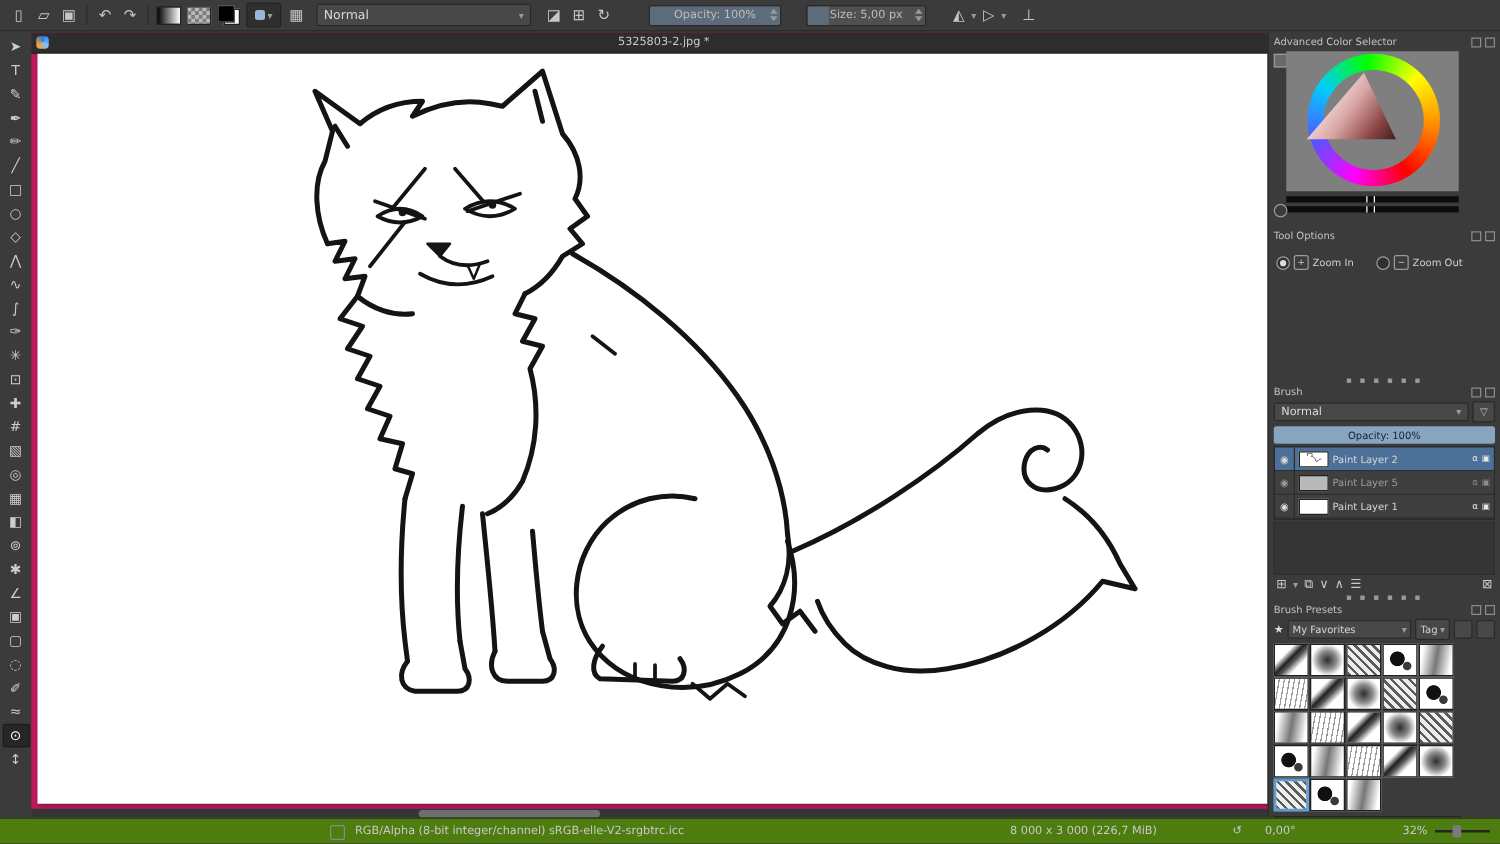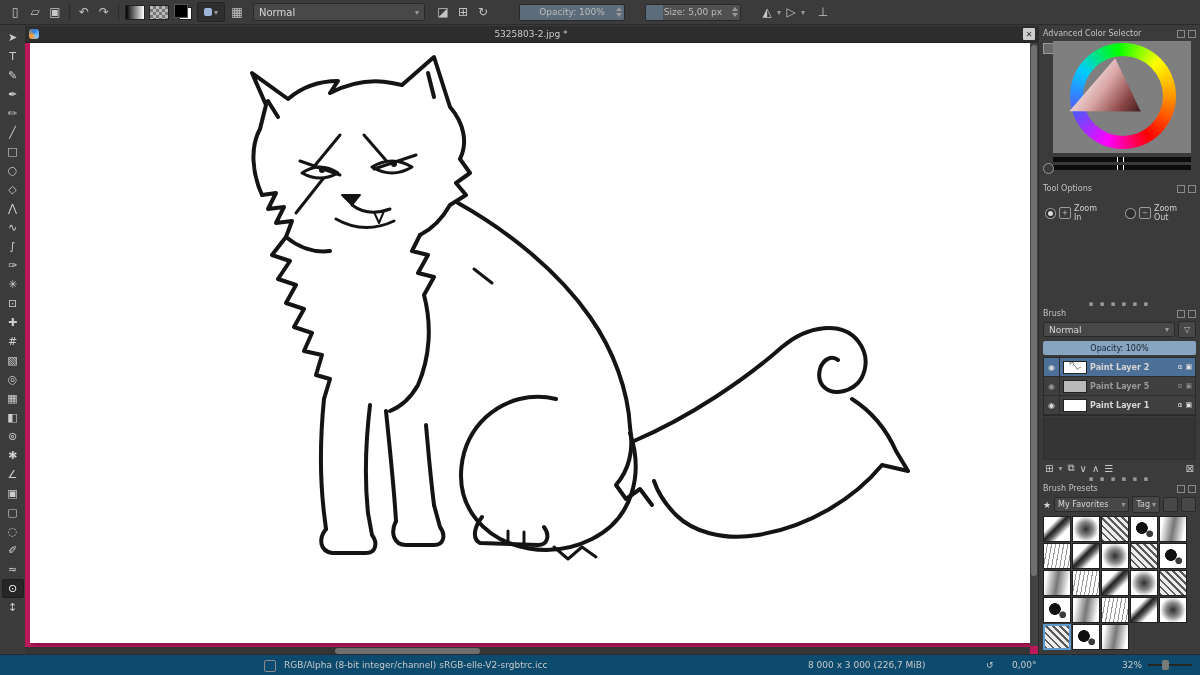--- a/index.html
+++ b/index.html
@@ -37,21 +37,21 @@
   .doc-icon{width:10px;height:10px;margin-left:4px;border-radius:3px;background:conic-gradient(#2a7de1,#7cc4ff,#ff9d2e,#2a7de1);}
   .doc-title{flex:1;text-align:center;font-size:9px;color:#c9c9c9;}
   .doc-close{width:12px;height:12px;margin-right:3px;background:#cfcfcf;color:#333;font-size:8px;display:flex;align-items:center;justify-content:center;border-radius:1px;}
   #page{position:absolute;left:5px;top:17px;width:1000px;height:600px;background:#ffffff;box-shadow:2px 2px 4px rgba(0,0,0,.35);}
   #page svg{display:block;width:100%;height:100%;}
   #vscroll{position:absolute;right:0;top:17px;width:8px;bottom:9px;background:#424242;}
   #vscroll .thumb{position:absolute;left:1px;right:1px;top:2px;height:88%;background:#6f6f6f;border-radius:3px;}
   #hscroll{position:absolute;left:0;right:8px;bottom:0;height:8px;background:#353535;}
   #hscroll .thumb{position:absolute;top:1px;bottom:1px;left:310px;width:145px;background:#6f6f6f;border-radius:3px;}
   
-  #right-panel{position:absolute;right:0;top:26px;width:162px;bottom:20px;background:#3b3b3b;border-left:1px solid #2b2b2b;box-sizing:border-box;}
+  #right-panel{position:absolute;right:0;top:26px;width:186px;bottom:20px;background:#3b3b3b;border-left:1px solid #2b2b2b;box-sizing:border-box;}
   .dock-header{height:13px;display:flex;align-items:center;justify-content:space-between;padding:1px 4px 0 4px;font-size:8px;color:#c2c2c2;}
   .dock-btns{display:flex;gap:3px;}
   .dock-btns i{width:6px;height:6px;border:1px solid #8a8a8a;display:block;}
   .splitter{height:5px;display:flex;align-items:center;justify-content:center;color:#9a9a9a;font-size:7px;letter-spacing:2px;}
   
   #acs-body{position:relative;height:140px;margin:1px 4px 0 4px;}
   .acs-left-icon{position:absolute;left:0;top:2px;width:9px;height:9px;border:1px solid #9a9a9a;background:#6a6a6a;}
   #wheel-box{position:absolute;left:10px;top:0;width:138px;height:112px;background:#7f7f7f;}
   .wheel{position:absolute;left:17px;top:2px;width:106px;height:106px;border-radius:50%;background:conic-gradient(from 45deg,#ff0,#f80,#f00,#f0f,#55f,#0cf,#0f0,#ff0);}
   .wheel-inner{position:absolute;left:13px;top:13px;width:80px;height:80px;border-radius:50%;background:#7f7f7f;}
@@ -71,21 +71,21 @@
   .layers-combo-row{display:flex;align-items:center;gap:3px;padding:1px 4px;}
   #layers-blend{flex:1;height:15px;font-size:9px;}
   .funnel{width:16px;height:15px;border:1px solid #2a2a2a;background:#484848;border-radius:2px;display:flex;align-items:center;justify-content:center;font-size:8px;color:#c0c0c0;}
   .opacity-bar{height:14px;margin:2px 4px;background:#87a5c0;border-radius:2px;display:flex;align-items:center;justify-content:center;font-size:8px;color:#16222e;}
   .layer-list{margin:1px 4px;background:#333;border:1px solid #2a2a2a;}
   .layer-row{height:18px;display:flex;align-items:center;font-size:8px;color:#d6d6d6;border-bottom:1px solid #2d2d2d;background:#3f3f3f;}
   .layer-row.selected{background:#4d7099;}
   .layer-row .eye{width:15px;height:100%;display:flex;align-items:center;justify-content:center;border-right:1px solid #2d2d2d;font-size:8px;color:#ddd;}
   .layer-row .thumb{width:24px;height:13px;background:#fff;margin:0 3px;border:1px solid #222;box-sizing:border-box;}
   .layer-row .thumb.t-gray{background:#b9b9b9;}
-  .layer-row .lname{flex:1;white-space:nowrap;overflow:hidden;font-weight:bold;}
+  .layer-row .lname{flex:1;white-space:nowrap;overflow:hidden;}
   .layer-row.dim .lname,.layer-row.dim .eye{color:#9a9a9a;}
   .layer-row .micon{font-size:7px;margin-right:3px;color:#e6e6e6;}
   .layer-row.dim .micon{color:#8d8d8d;}
   .layers-fill{height:42px;margin:0 4px;background:#353535;border:1px solid #2e2e2e;border-top:none;}
   .layers-actions{display:flex;align-items:center;gap:5px;padding:2px 6px;}
   .layers-actions .act{font-size:10px;color:#c8c8c8;}
   .layers-actions .spacer{flex:1;}
   
   .bp-row{display:flex;align-items:center;gap:3px;padding:1px 4px;}
   .star{font-size:9px;color:#d8d8d8;}
@@ -97,21 +97,21 @@
   .brush-cell.selected{border:2px solid #5c9ad0;background:#dceaf8;}
   .brush-cell.p0{background-image:linear-gradient(135deg,transparent 30%,#222 46%,#555 56%,transparent 72%);}
   .brush-cell.p1{background-image:radial-gradient(circle at 50% 50%,#2e2e2e 0%,#8a8a8a 40%,#fff 72%);}
   .brush-cell.p2{background-image:repeating-linear-gradient(45deg,#5a5a5a 0 2px,#ededed 2px 5px);}
   .brush-cell.p3{background-image:radial-gradient(circle at 42% 46%,#101010 0 28%,transparent 31%),radial-gradient(circle at 72% 70%,#3a3a3a 0 12%,transparent 15%);}
   .brush-cell.p4{background-image:linear-gradient(100deg,#fff 10%,#777 50%,#fff 90%);}
   .brush-cell.p5{background-image:repeating-linear-gradient(100deg,#fff 0 3px,#9a9a9a 3px 4px);}
   #brush-search{display:block;width:150px;margin:2px 4px;height:13px;background:#2e2e2e;border:1px solid #232323;color:#bbb;font-size:8px;padding:0 3px;box-sizing:border-box;font-family:"DejaVu Sans",sans-serif;}
   #brush-search::placeholder{color:#8a8a8a;}
   
-  #status-bar{position:absolute;left:0;right:0;bottom:0;height:20px;background:#0c4a6e;border-top:1px solid #2b2b2b;font-size:9px;color:#c9c9c9;text-decoration:underline;}
+  #status-bar{position:absolute;left:0;right:0;bottom:0;height:20px;background:#4d7c0f;border-top:1px solid #2b2b2b;font-size:9px;color:#c9c9c9;text-decoration:underline;}
   #status-bar span{position:absolute;top:5px;white-space:nowrap;}
   #status-tool-icon{left:264px;top:5px;width:10px;height:10px;border:1px solid #8a8a8a;border-radius:2px;position:absolute;}
   #zoom-slider{position:absolute;right:8px;top:9px;width:44px;height:2px;background:#262626;}
   #zoom-slider .knob{position:absolute;left:14px;top:-4px;width:7px;height:10px;background:#7a7a7a;border-radius:2px;}
   #rotation-icon{left:986px;}
 </style>
 </head>
 <body>
 
 <div id="app">

